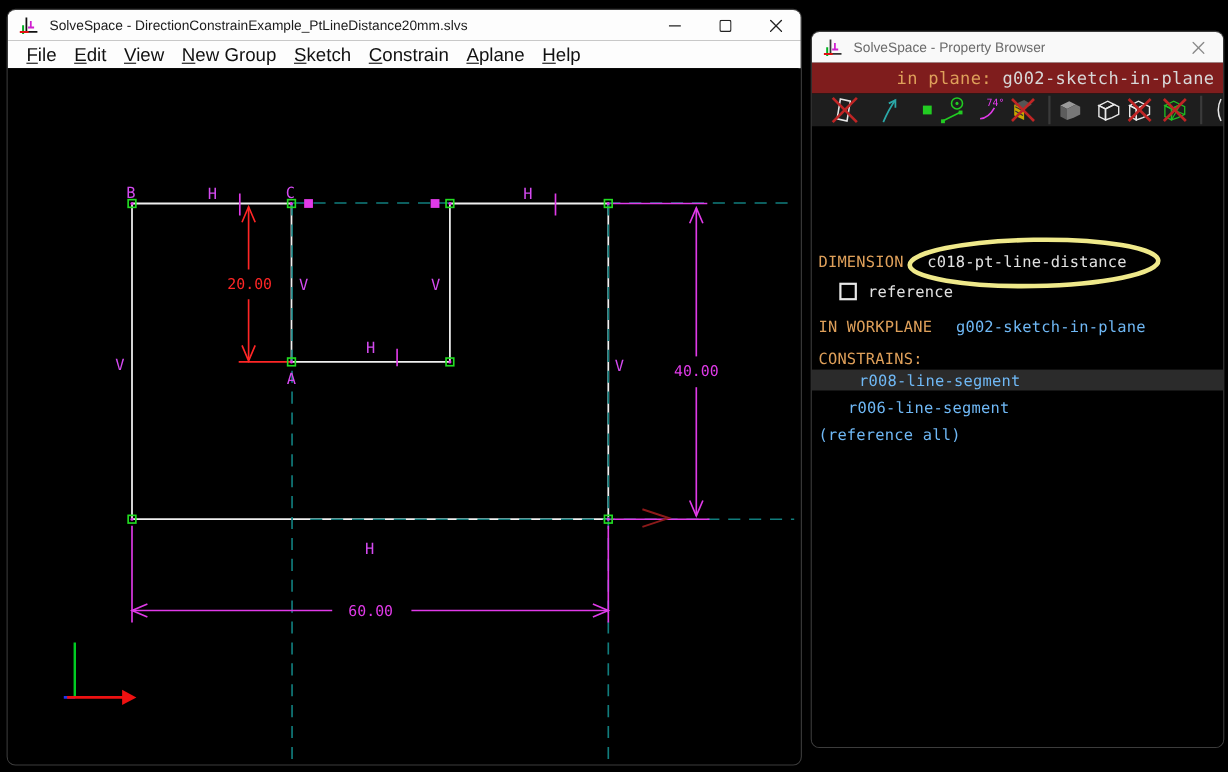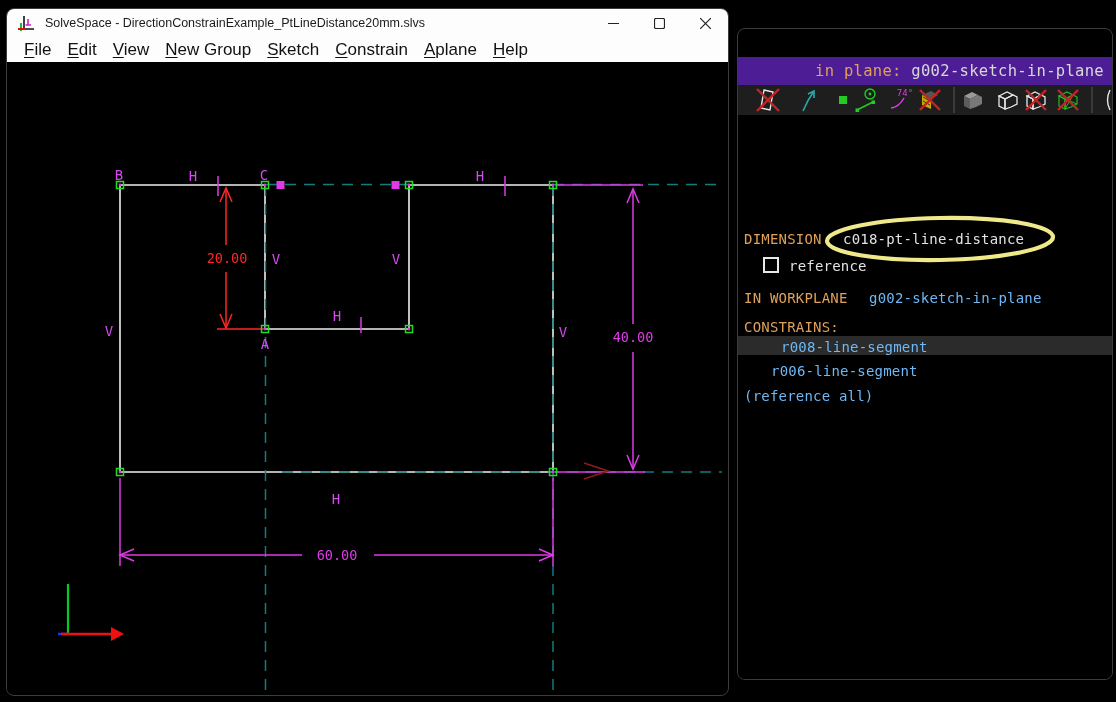--- a/index.html
+++ b/index.html
@@ -14,21 +14,21 @@
   .wbtns{margin-left:auto;display:flex;height:100%;}
   .wbtn{width:46px;height:100%;display:flex;align-items:center;justify-content:center;}
   #menubar{height:25px;background:#fdfdfd;display:flex;align-items:center;padding-left:9px;}
   .mitem{font-size:17px;color:#111;padding:0 8px;white-space:nowrap;}
   .mn{text-decoration:underline;text-underline-offset:2px;}
   #canvas-wrap{position:absolute;left:0;top:53px;width:719px;height:631px;background:#000;}
   
   #prop-win{left:737px;top:28px;width:374px;height:650px;}
   #prop-title .ttext{color:#6b6b6b;}
   #prop-title{background:#f9f9f9;}
-  #inplane-bar{position:absolute;left:0;top:28px;width:100%;height:28px;background:#4c1d95;
+  #inplane-bar{position:absolute;left:0;top:28px;width:100%;height:28px;background:#7f1d1d;
     text-align:right;line-height:28px;font-size:15.5px;letter-spacing:.3px;white-space:nowrap;
     padding-right:8px;box-sizing:border-box;}
   #inplane-bar .lbl{color:#dfa05a;}
   #inplane-bar .val{color:#d8d8d8;}
   #ptoolbar{position:absolute;left:0;top:56px;width:100%;height:30px;background:#1e1e1e;}
   .ticon{position:absolute;top:58px;width:26px;height:26px;}
   .tsep{position:absolute;top:58px;width:2px;height:26px;background:#3a3a3a;}
   #pcontent{position:absolute;left:0;top:86px;right:0;bottom:0;background:#000;font-size:14px;}
   .prow{position:absolute;white-space:nowrap;letter-spacing:.2px;}
   .olabel{color:#dfa05a;}
@@ -189,20 +189,39 @@
       <g text-anchor="middle" font-size="13.5">
         <text x="227" y="263" fill="#ff2626">20.00</text>
         <text x="633" y="342" fill="#e03ae8">40.00</text>
         <text x="337" y="560" fill="#e03ae8">60.00</text>
       </g>
     </svg>
   </div>
 </div>
 
 <div class="win" id="prop-win">
+  <div class="titlebar" id="prop-title">
+    <svg class="app-icon" viewBox="0 0 20 20">
+      <line x1="4" y1="16" x2="17" y2="16" stroke="#333" stroke-width="1.6"></line>
+      <line x1="7" y1="3" x2="7" y2="16" stroke="#333" stroke-width="1.6"></line>
+      <line x1="11" y1="6" x2="11" y2="12" stroke="#d020d0" stroke-width="1.6"></line>
+      <line x1="8.5" y1="12" x2="14" y2="12" stroke="#d020d0" stroke-width="1.6"></line>
+      <line x1="4" y1="10" x2="4" y2="18" stroke="#00b020" stroke-width="1.8"></line>
+      <line x1="1" y1="16" x2="9" y2="16" stroke="#e01010" stroke-width="1.8"></line>
+    </svg>
+    <span class="ttext">SolveSpace - Property Browser</span>
+    <div class="wbtns">
+      <div class="wbtn">
+        <svg width="11" height="11" viewBox="0 0 11 11">
+            <line x1="0" y1="0" x2="11" y2="11" stroke="#888" stroke-width="1.2"></line>
+            <line x1="11" y1="0" x2="0" y2="11" stroke="#888" stroke-width="1.2"></line>
+          </svg>
+      </div>
+    </div>
+  </div>
 
   <div id="inplane-bar" class="mono">
     <span class="lbl">in plane:</span><span>&nbsp;</span><span class="val">g002-sketch-in-plane</span>
   </div>
 
   <div id="ptoolbar"></div>
 
   <svg class="ticon" style="left:17px" viewBox="0 0 26 26">
     <polygon points="9,3 18,5 15,23 6,21" fill="none" stroke="#e8e8e8" stroke-width="1.4"></polygon>
     <line x1="2" y1="2" x2="24" y2="24" stroke="#c02525" stroke-width="2.4"></line>

